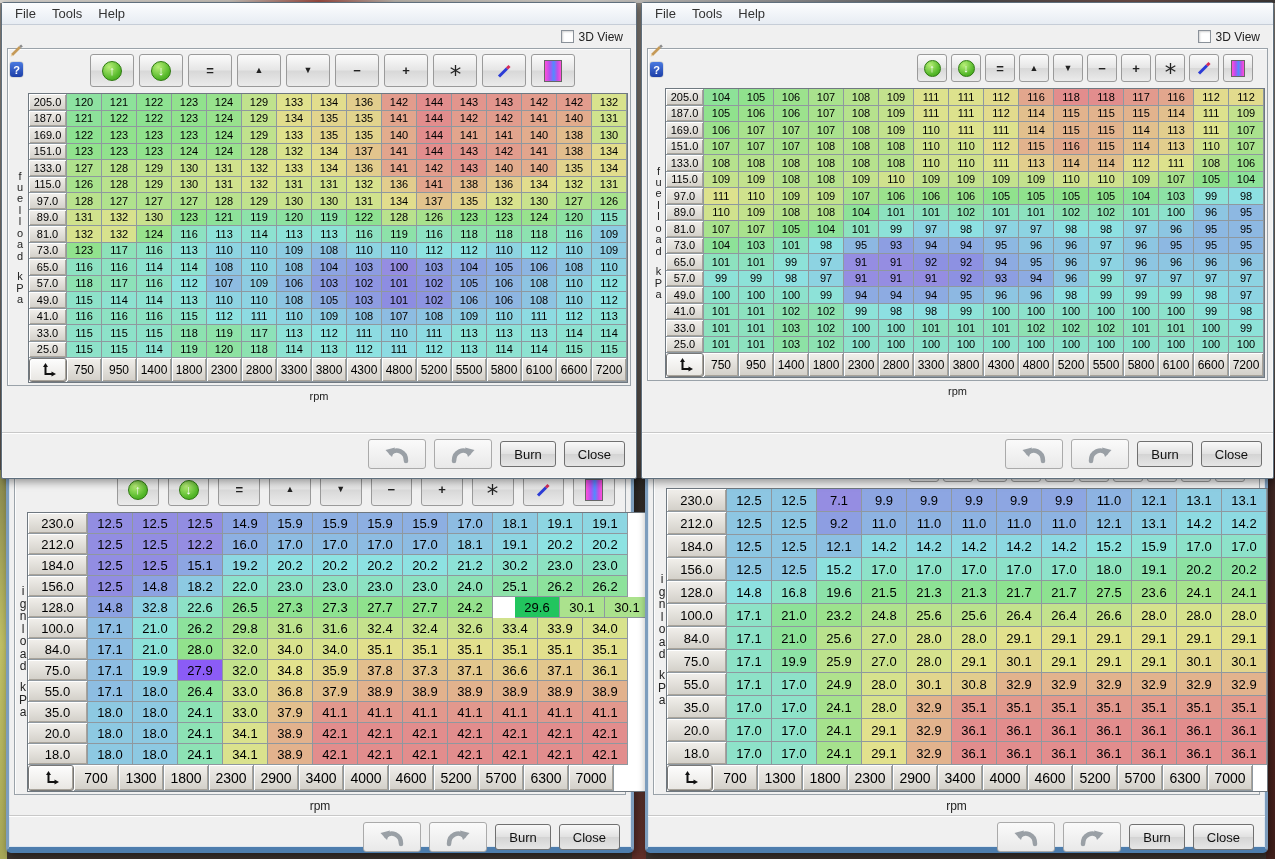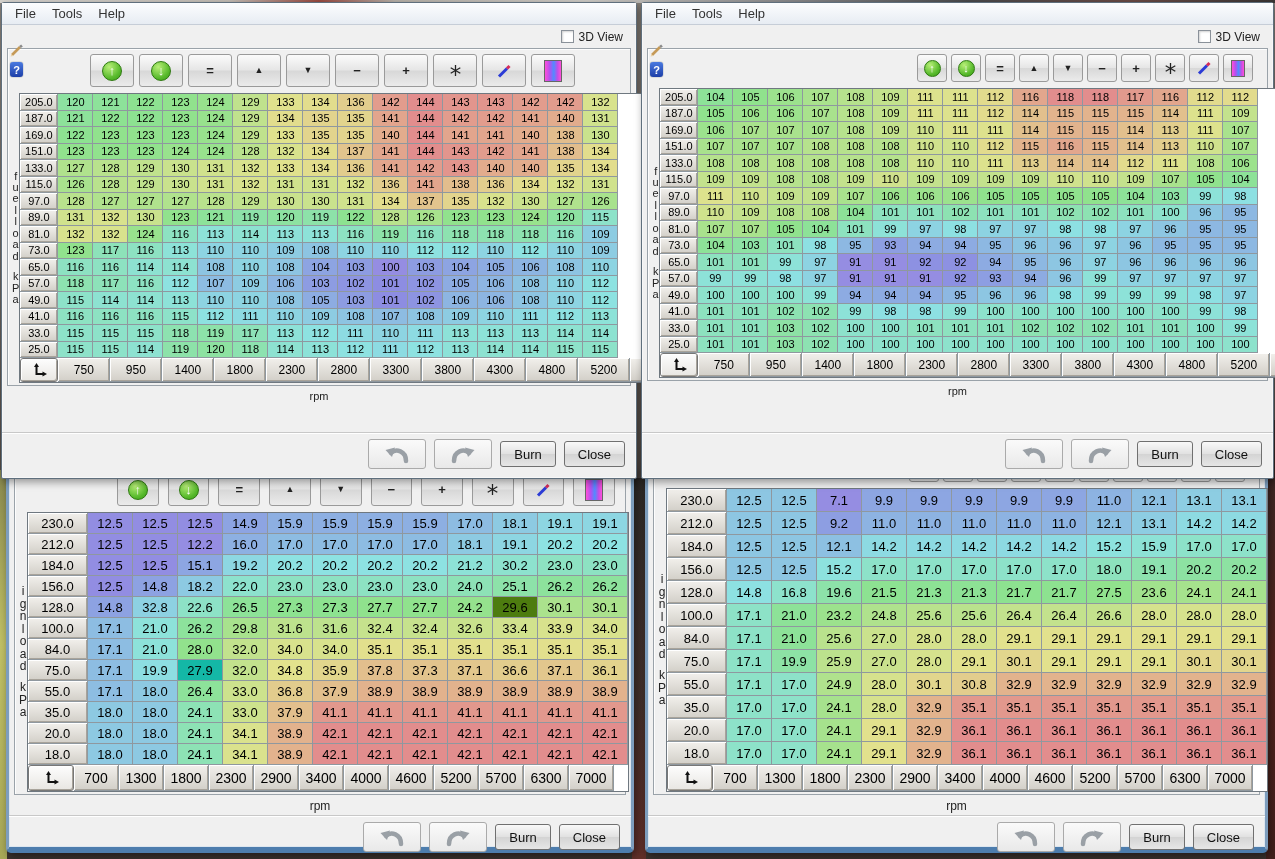--- a/index.html
+++ b/index.html
@@ -83,21 +83,21 @@
 
   .vetable{border:1px solid #6f7880;background:#fff;align-self:flex-start;}
   .trow{display:flex;}
   .cell,.hcell{display:flex;align-items:center;justify-content:center;color:#000;
     border-right:1px solid #8f989f;border-bottom:1px solid #8f989f;}
   .hcell{background:linear-gradient(180deg,#f2f0ec,#d2cfc8);
     box-shadow:inset 1px 1px 0 #fff, inset -1px -1px 0 #a8a39a;}
   .fuel .cell{width:35px;height:16.5px;font-size:11px;}
   .fuel .rowhead{width:38px;height:16.5px;font-size:11px;}
   .fuel .axisrow .hcell{height:24px;font-size:12px;}
-  .fuel .axisrow .colhead{width:52px;}
+  .fuel .axisrow .colhead{width:35px;}
   .fuel .axisrow .corner{width:38px;}
   .ign .cell{width:45px;height:21px;font-size:13px;}
   .ign .rowhead{width:60px;height:21px;font-size:13px;}
   .ign .axisrow .hcell{height:26px;font-size:14px;}
   .ign .axisrow .colhead{width:45px;}
   .ign .axisrow .corner{width:46px;}
   .ign.tall .cell,.ign.tall .rowhead{height:23px;}
   .corner{background:linear-gradient(180deg,#fdfdfd,#e8e6e2);border:1px solid #777;border-radius:3px;}
 
   .xunit{text-align:center;font-size:11px;color:#222;margin:4px 0 2px;}
@@ -1097,21 +1097,21 @@
             <div class="hcell rowhead">128.0</div>
             <div class="cell" style="background: rgb(141, 162, 226);">14.8</div>
             <div class="cell" style="background: rgb(141, 209, 226);">32.8</div>
             <div class="cell" style="background: rgb(141, 226, 198);">22.6</div>
             <div class="cell" style="background: rgb(141, 226, 152);">26.5</div>
             <div class="cell" style="background: rgb(141, 226, 144);">27.3</div>
             <div class="cell" style="background: rgb(141, 226, 144);">27.3</div>
             <div class="cell" style="background: rgb(144, 226, 141);">27.7</div>
             <div class="cell" style="background: rgb(144, 226, 141);">27.7</div>
             <div class="cell" style="background: rgb(149, 226, 141);">24.2</div>
-            <div class="cell" style="background: #4d7c0f;">29.6</div>
+            <div class="cell" style="background: #22c55e; margin-left: 22px;">29.6</div>
             <div class="cell" style="background: rgb(171, 226, 141);">30.1</div>
             <div class="cell" style="background: rgb(171, 226, 141);">30.1</div>
           </div>
           <div class="trow">
             <div class="hcell rowhead">100.0</div>
             <div class="cell" style="background: rgb(141, 189, 226);">17.1</div>
             <div class="cell" style="background: rgb(141, 226, 218);">21.0</div>
             <div class="cell" style="background: rgb(141, 226, 156);">26.2</div>
             <div class="cell" style="background: rgb(168, 226, 141);">29.8</div>
             <div class="cell" style="background: rgb(189, 226, 141);">31.6</div>
@@ -1135,21 +1135,21 @@
             <div class="cell" style="background: rgb(226, 224, 141);">35.1</div>
             <div class="cell" style="background: rgb(226, 224, 141);">35.1</div>
             <div class="cell" style="background: rgb(226, 224, 141);">35.1</div>
             <div class="cell" style="background: rgb(226, 224, 141);">35.1</div>
             <div class="cell" style="background: rgb(226, 224, 141);">35.1</div>
           </div>
           <div class="trow">
             <div class="hcell rowhead">75.0</div>
             <div class="cell" style="background: rgb(141, 189, 226);">17.1</div>
             <div class="cell" style="background: rgb(141, 222, 226);">19.9</div>
-            <div class="cell" style="background: #14b8a6;">27.9</div>
+            <div class="cell" style="background: #8b5cf6;">27.9</div>
             <div class="cell" style="background: rgb(194, 226, 141);">32.0</div>
             <div class="cell" style="background: rgb(226, 226, 141);">34.8</div>
             <div class="cell" style="background: rgb(226, 214, 141);">35.9</div>
             <div class="cell" style="background: rgb(226, 191, 141);">37.8</div>
             <div class="cell" style="background: rgb(226, 196, 141);">37.3</div>
             <div class="cell" style="background: rgb(226, 199, 141);">37.1</div>
             <div class="cell" style="background: rgb(226, 205, 141);">36.6</div>
             <div class="cell" style="background: rgb(226, 199, 141);">37.1</div>
             <div class="cell" style="background: rgb(226, 211, 141);">36.1</div>
           </div>

